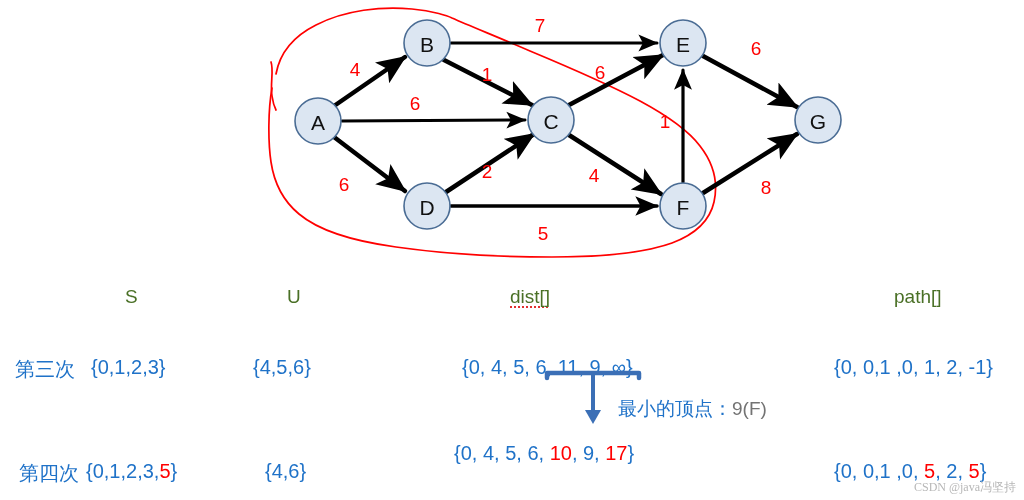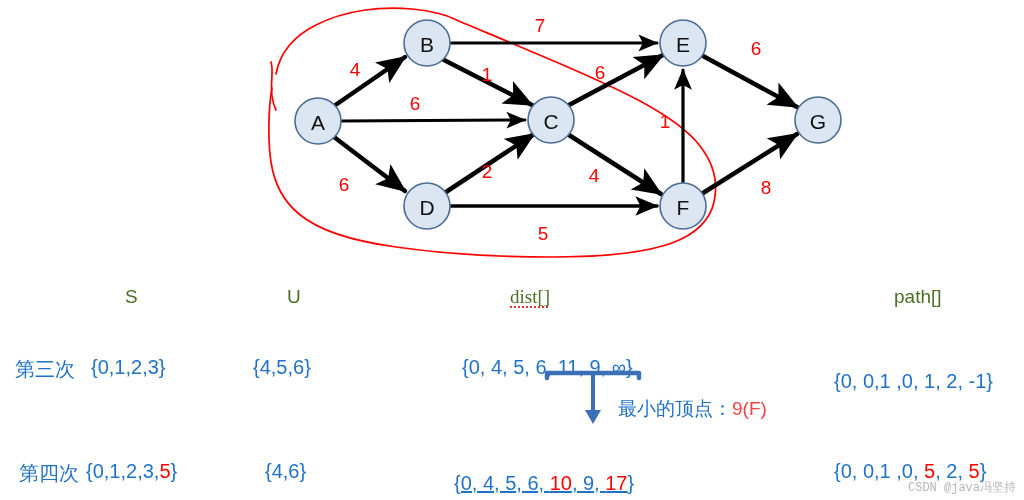--- a/index.html
+++ b/index.html
@@ -61,21 +61,20 @@
     white-space: nowrap;
   }
   .col-header .spell {
     text-decoration: none;
     background-repeat: repeat-x;
     background-position: 0 100%;
     background-size: 4px 3px;
     background-image:
       radial-gradient(circle at 1px 2.2px, #e03030 0.9px, rgba(0,0,0,0) 1.1px);
     padding-bottom: 1px;
-    font-family: Liberation Serif, serif;
   }
   .cell {
     position: absolute;
     color: #1f72c8;
     font-size: 20px;
     font-family: "Liberation Sans", sans-serif;
     white-space: nowrap;
   }
   .cell .hl { color: #ff0000; }
   .row-label {
@@ -85,29 +84,29 @@
     font-family: "Liberation Sans", sans-serif;
     white-space: nowrap;
   }
   .note-text {
     position: absolute;
     color: #1f72c8;
     font-size: 19px;
     font-family: "Liberation Sans", sans-serif;
     white-space: nowrap;
   }
-  .note-text .hl { color: #ef4444; }
+  .note-text .hl { color: #737373; }
 
   .watermark {
     position: absolute;
     right: 8px;
     bottom: 4px;
     color: #b7b7b7;
     font-size: 12px;
-    font-family: Liberation Mono, monospace;
+    font-family: Liberation Serif, serif;
     white-space: nowrap;
   }
 </style>
 </head>
 <body>
 
 <div class="stage">
 
   <svg class="graph-layer" viewBox="0 0 1024 500">
     <defs>
@@ -220,35 +219,35 @@
       <span class="spell">dist[]</span>
     </div>
     <div class="col-header" style="left:858px; top:8px;margin-left:36px;">
       <span>path[]</span>
     </div>
 
     <div class="row-label" style="left:3px; top:78px;margin-left:12px;">第三次</div>
     <div class="cell" style="left:91px;  top:78px;">{0,1,2,3}</div>
     <div class="cell" style="left:253px; top:78px;">{4,5,6}</div>
     <div class="cell" style="left:462px; top:78px;">{0, 4, 5, 6, 11, 9, ∞}</div>
-    <div class="cell" style="left:834px; top:92px;text-align:center;">{0, 0,1 ,0, 1, 2, -1}</div>
+    <div class="cell" style="left:834px; top:78px;text-align:center;">{0, 0,1 ,0, 1, 2, -1}</div>
 
     <svg style="position:absolute; left:540px; top:92px; width:160px; height:70px; overflow:visible;">
       <path d="M7,8 L7,3 L99,3 L99,8" fill="none" stroke="#3b6fb6" stroke-width="4.5" stroke-linecap="round" stroke-linejoin="round"></path>
       <line x1="53" y1="3" x2="53" y2="42" stroke="#3b6fb6" stroke-width="4"></line>
       <path d="M45,40 L61,40 L53,54 Z" fill="#3b6fb6"></path>
     </svg>
 
     <div class="note-text" style="left:618px; top:118px;">
       <span>最小的顶点：</span><span class="hl">9(F)</span>
     </div>
 
     <div class="row-label" style="left:19px; top:182px;">第四次</div>
     <div class="cell" style="left:86px;  top:182px;">{0,1,2,3,<span class="hl">5</span>}</div>
     <div class="cell" style="left:253px; top:182px;margin-left:12px;">{4,6}</div>
-    <div class="cell" style="left:454px; top:194px;text-decoration:underline;">{0, 4, 5, 6, <span class="hl">10</span>, 9, <span class="hl">17</span>}</div>
+    <div class="cell" style="left:454px; top:164px;">{0, 4, 5, 6, <span class="hl">10</span>, 9, <span class="hl">17</span>}</div>
     <div class="cell" style="left:834px; top:182px;text-align:right;">{0, 0,1 ,0, <span class="hl">5</span>, 2, <span class="hl">5</span>}</div>
 
   </div>
 
   <div class="watermark">CSDN @java冯坚持</div>
 
 </div>
 
 </body></html>

